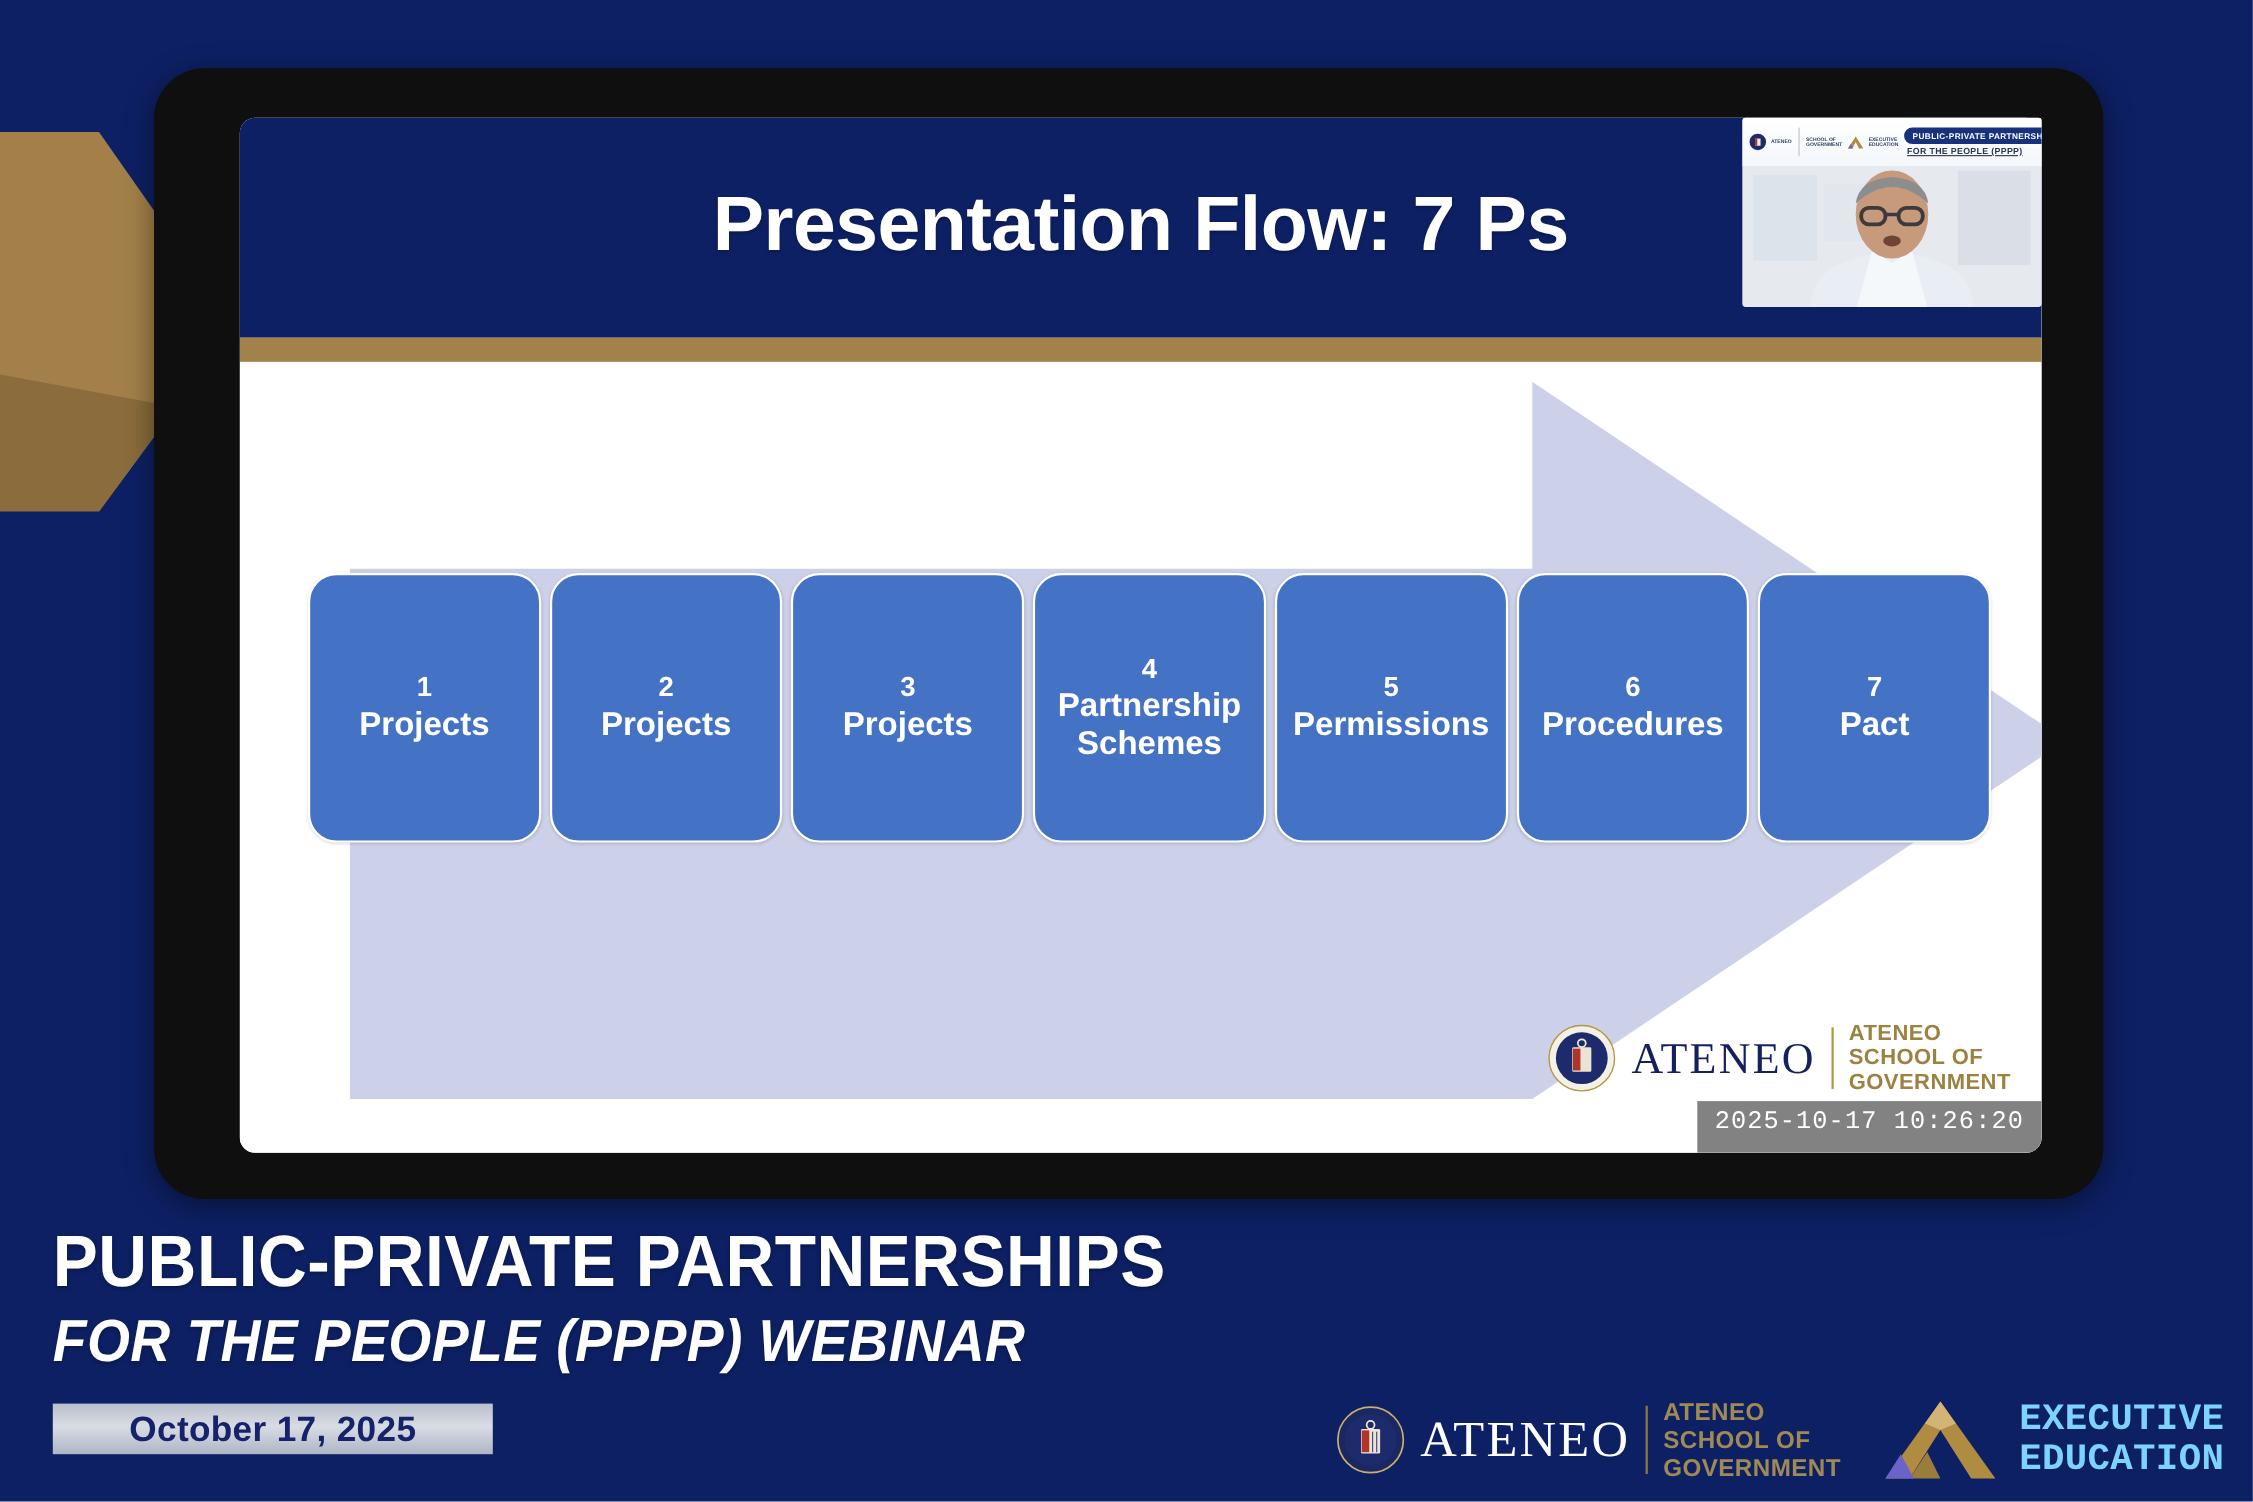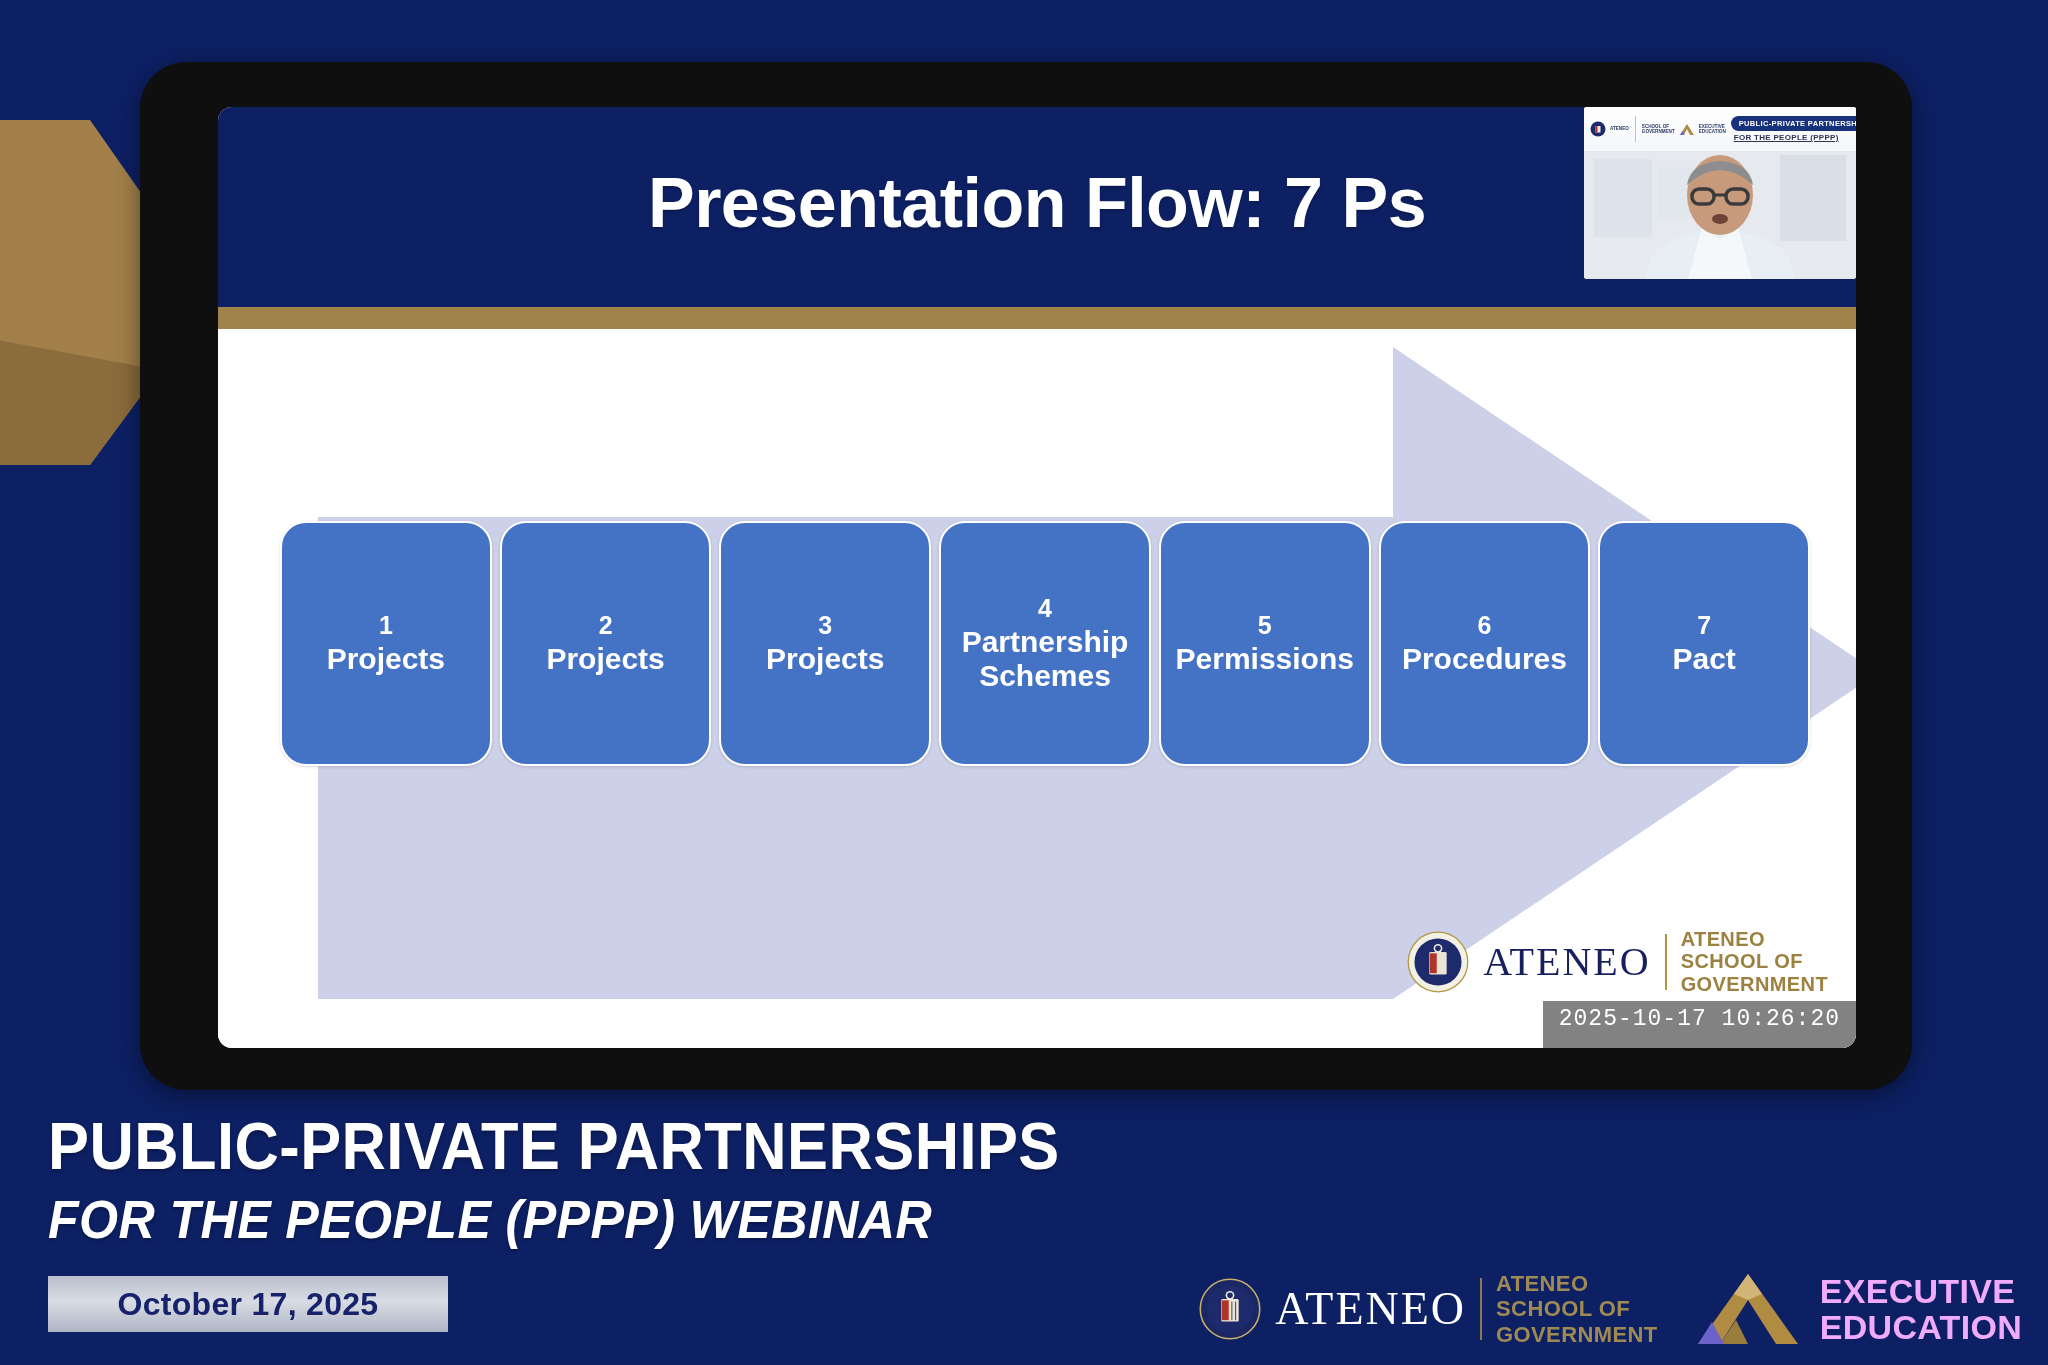--- a/index.html
+++ b/index.html
@@ -121,38 +121,38 @@
     letter-spacing:.5px; transform:scaleX(.93); transform-origin:left center;
     text-shadow:0 2px 4px rgba(0,0,0,.3);
   }
   #banner-l2 {
     position:absolute; left:48px; top:98px;
     color:#ffffff; font-size:54px; font-weight:700; font-style:italic;
     letter-spacing:.4px; transform:scaleX(.93); transform-origin:left center;
     text-shadow:0 2px 4px rgba(0,0,0,.3);
   }
   #date-badge {
-    position:absolute; left:48px; top:186px; width:400px; height:56px;
+    position:absolute; left:48px; top:186px; width:400px; height:46px;
     background:linear-gradient(180deg,#b9bfcb 0%,#d8dce4 45%,#aeb5c4 100%);
     display:flex; align-items:center; justify-content:center;
   }
   #date-text { color:#16226a; font-size:32px; font-weight:700; letter-spacing:.3px; }
 
   #banner-logos {
     position:absolute; right:26px; top:178px;
     display:flex; align-items:center; gap:34px;
   }
   .b-ateneo { display:flex; align-items:center; gap:14px; }
   .b-ateneo .ateneo-word { color:#ffffff; font-size:46px; }
   .b-ateneo .asg-lines { color:#a08a54; font-size:22px; }
   .b-ateneo .logo-div { background:#8e7a48; height:62px; }
   .b-exec { display:flex; align-items:center; gap:16px; }
   .exec-text {
-    color:#f0abfc; font-size:34px; font-weight:700; line-height:1.06;
-    letter-spacing:.3px; white-space:pre-line;
+    color:#7dd3fc; font-size:34px; font-weight:700; line-height:1.06;
+    letter-spacing:.3px; white-space:pre-line;font-family:Liberation Mono, monospace;
   }
 </style>
 </head>
 <body>
 
 <svg id="gold-chevron" viewBox="0 0 190 345">
   <polygon points="0,0 120,0 190,100 190,250 120,345 0,345" fill="#a38049"></polygon>
   <polygon points="0,215 190,250 120,345 0,345" fill="#8b6c3c"></polygon>
 </svg>
 

